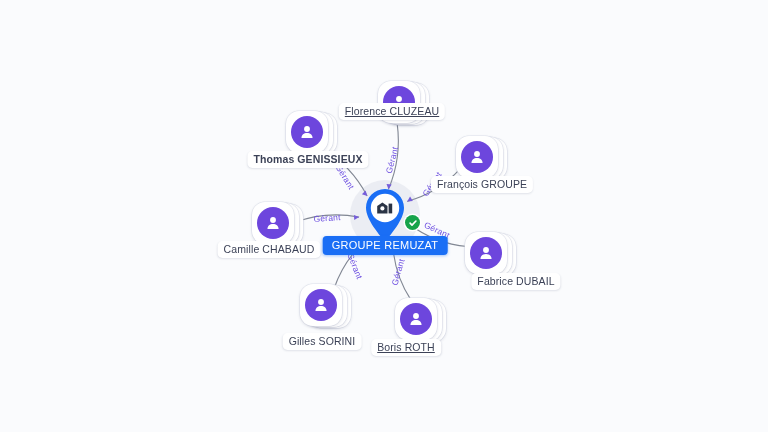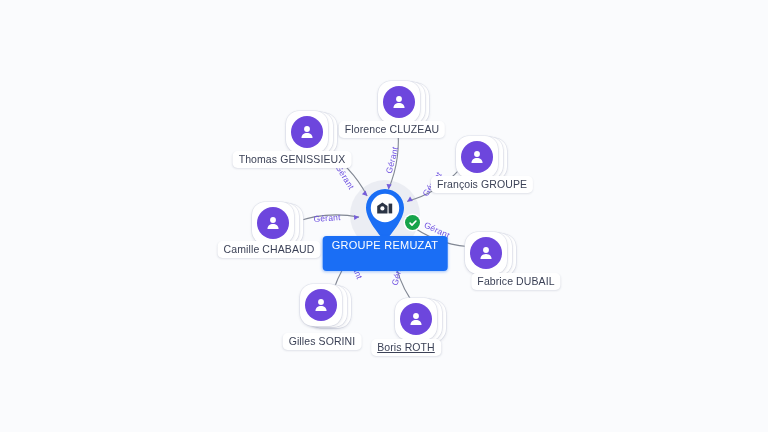--- a/index.html
+++ b/index.html
@@ -118,21 +118,21 @@
     align-items: center;
     justify-content: center;
     box-shadow: 0 0 0 1.5px #ffffff;
   }
   .company-label {
     position: absolute;
     transform: translateX(-50%);
     background: #1a6ef5;
     color: #ffffff;
     border-radius: 4px;
-    padding: 3px 9px 20px 9px;
+    padding: 3px 9px 4px 9px;
     font-size: 11px;
     white-space: nowrap;
     letter-spacing: .25px;
     box-shadow: 0 1px 3px rgba(26,110,245,.38);
   }
 </style>
 </head>
 <body>
 
 <div id="graph-canvas">
@@ -161,37 +161,37 @@
           <div class="card c1">
             <div class="avatar">
               <svg width="18" height="18" viewBox="0 0 24 24" fill="#ffffff">
                 <circle cx="12" cy="8" r="3.9"></circle>
                 <path d="M4.6 20c0-4.1 3.3-6.6 7.4-6.6s7.4 2.5 7.4 6.6z"></path>
               </svg>
             </div>
           </div>
         </div>
       </div>
-      <div class="person-label" style="left: 392px; top: 121px;">Florence CLUZEAU</div>
+      <div class="person-label" style="left: 392px; top: 103px; text-decoration: underline;">Florence CLUZEAU</div>
       <div class="edge-label" style="left: 345px; top: 177px; transform: translate(-50%, -50%) rotate(58deg);">Gérant</div>
       <div class="person-node" style="left: 308px; top: 133px;">
         <div class="stack">
           <div class="card c3"></div>
           <div class="card c2"></div>
           <div class="card c1">
             <div class="avatar">
               <svg width="18" height="18" viewBox="0 0 24 24" fill="#ffffff">
                 <circle cx="12" cy="8" r="3.9"></circle>
                 <path d="M4.6 20c0-4.1 3.3-6.6 7.4-6.6s7.4 2.5 7.4 6.6z"></path>
               </svg>
             </div>
           </div>
         </div>
       </div>
-      <div class="person-label" style="left: 292px; top: 151px;">Thomas GENISSIEUX</div>
+      <div class="person-label" style="left: 308px; top: 151px; font-weight: bold;">Thomas GENISSIEUX</div>
       <div class="edge-label" style="left: 432px; top: 184px; transform: translate(-50%, -50%) rotate(-56deg);">Gérant</div>
       <div class="person-node" style="left: 478px; top: 158px;">
         <div class="stack">
           <div class="card c3"></div>
           <div class="card c2"></div>
           <div class="card c1">
             <div class="avatar">
               <svg width="18" height="18" viewBox="0 0 24 24" fill="#ffffff">
                 <circle cx="12" cy="8" r="3.9"></circle>
                 <path d="M4.6 20c0-4.1 3.3-6.6 7.4-6.6s7.4 2.5 7.4 6.6z"></path>

